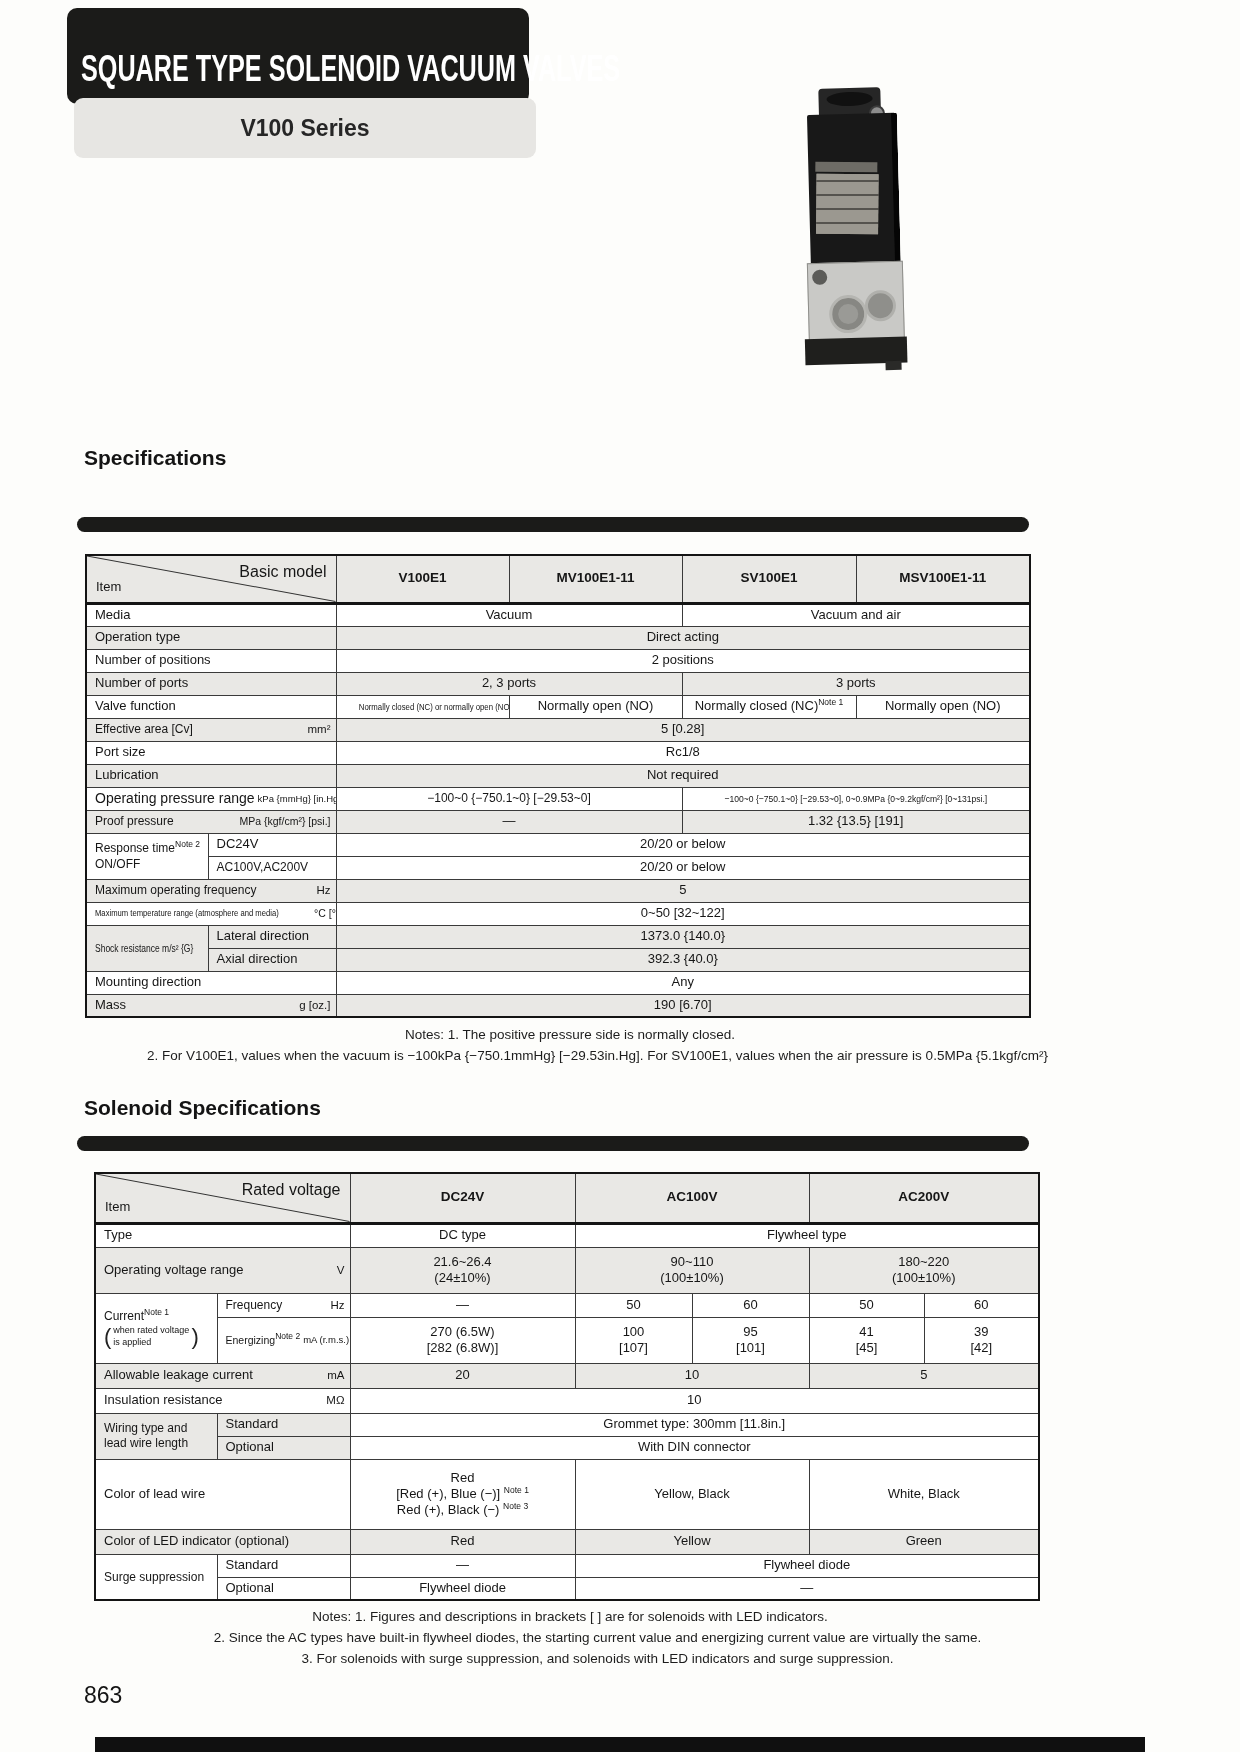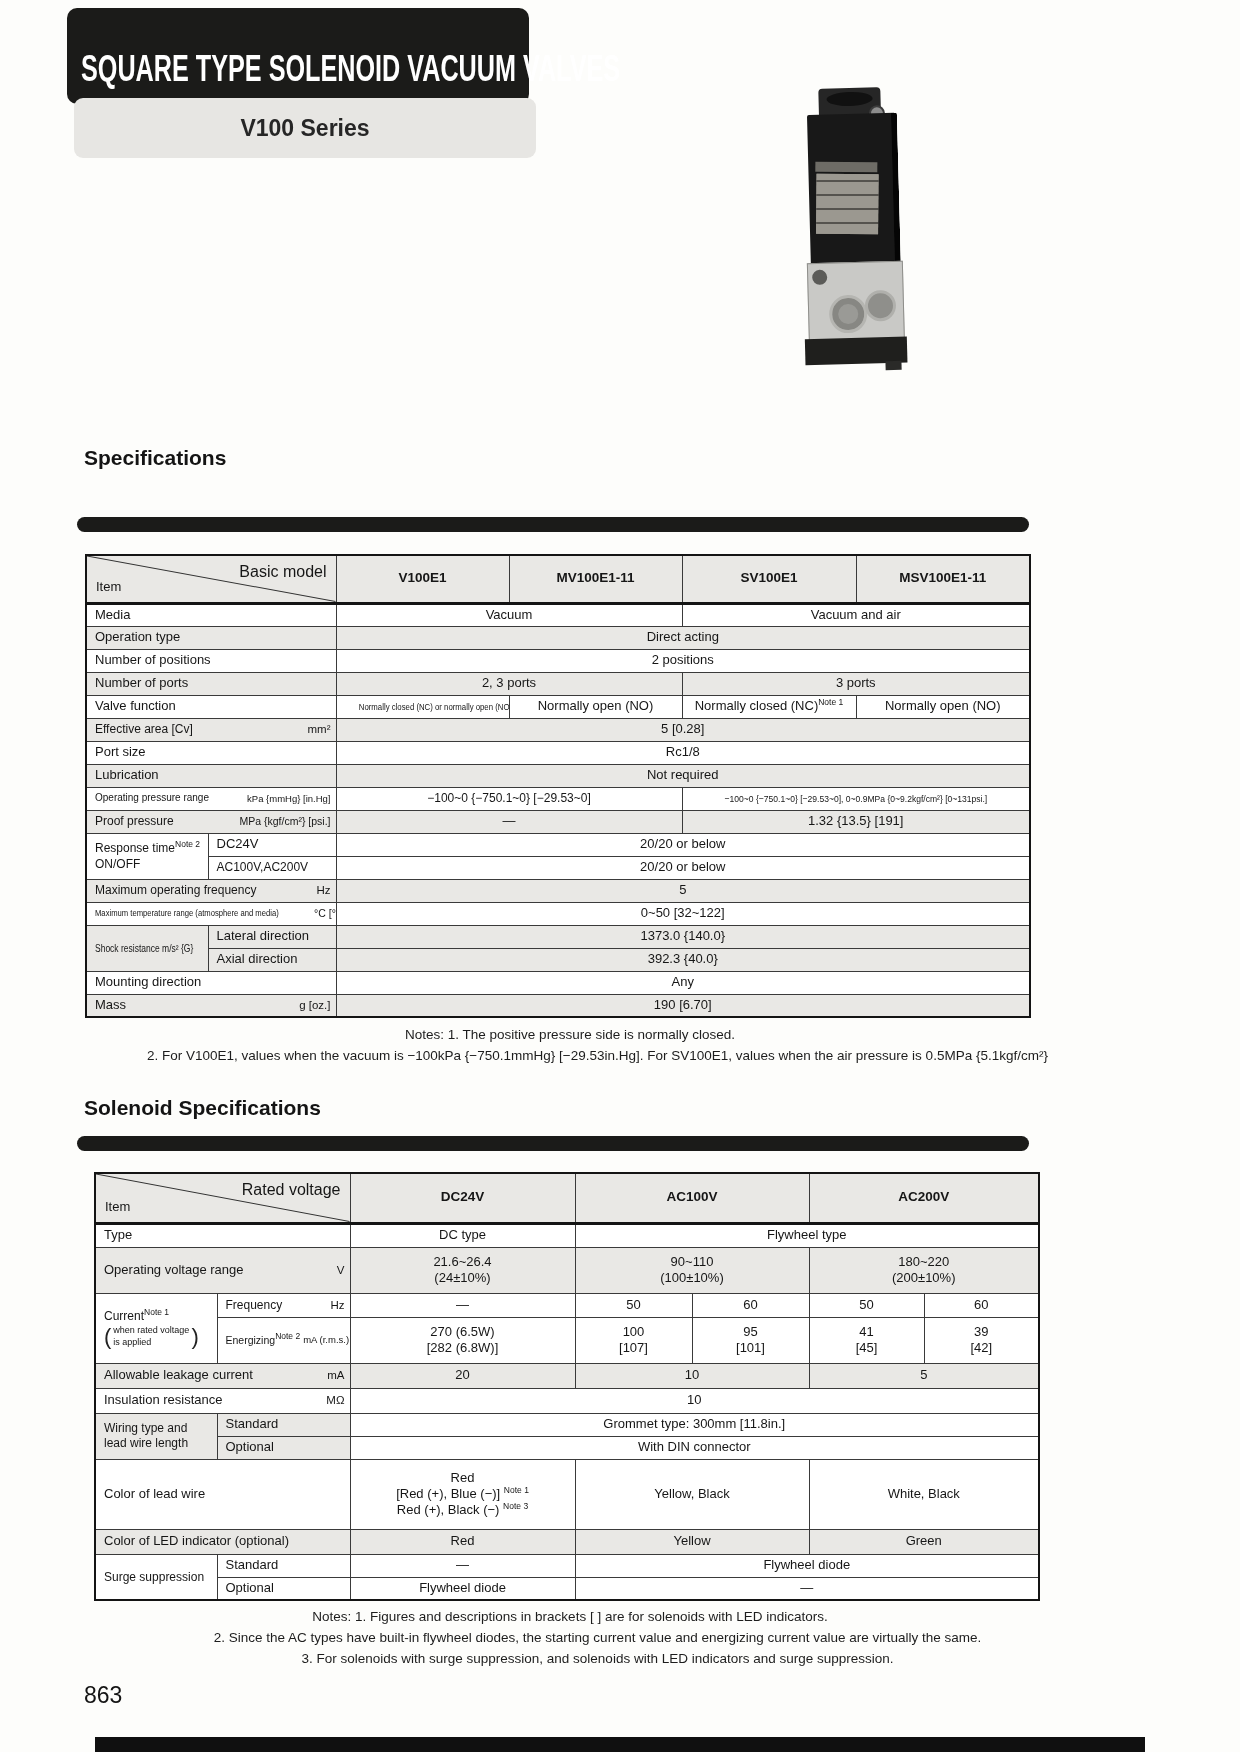--- a/index.html
+++ b/index.html
@@ -45,21 +45,21 @@
   tr.hd td { border-bottom:3px solid #141414; font-weight:bold; font-size:13.5px; }
   td.lbl { text-align:left; padding-left:8px; }
   tr.g td, td.g { background:#e9e8e5; }
   td.w { background:#ffffff; }
   #t1 tr { height:23px; } #t1 tr.hd { height:48px; }
 
   .flexu { display:flex; justify-content:space-between; align-items:center; gap:3px; }
   .unit  { font-size:11.5px; white-space:nowrap; }
   .unit9 { font-size:9.5px; white-space:nowrap; }
   .f12   { font-size:12px; white-space:nowrap; }
-  .f115  { font-size:10px; white-space:nowrap; }
+  .f115  { font-size:14px; white-space:nowrap; }
   .f105  { font-size:10.5px; white-space:nowrap; }
   .pre   { white-space:pre-line; }
   .condA { display:inline-block; white-space:nowrap; font-size:9.5px; transform:scaleX(0.82); transform-origin:center; }
   .condB { display:inline-block; white-space:nowrap; font-size:9.5px; transform:scaleX(0.90); transform-origin:center; }
   .condL { display:inline-block; white-space:nowrap; font-size:9px;  transform:scaleX(0.85); transform-origin:left center; }
   .condS { display:inline-block; white-space:nowrap; font-size:10px; transform:scaleX(0.85); transform-origin:left center; }
   sup.note { font-size:8.5px; vertical-align:super; line-height:0; }
   .lead { line-height:1.6; font-size:12.5px; }
 
   .diag { position:relative; padding:0; }
@@ -293,21 +293,21 @@
         <div class="flexu">
               <span>Operating voltage range</span>
               <span class="unit">V</span>
             </div>
       </td>
       <td class="pre">21.6~26.4
 (24±10%)</td>
       <td colspan="2" class="pre">90~110
 (100±10%)</td>
       <td colspan="2" class="pre">180~220
-(200±10%)</td>
+(100±10%)</td>
     </tr>
     <tr style="height:24px;">
       <td class="lbl" rowspan="2">
         <div><span class="f12">Current</span><sup class="note">Note 1</sup></div>
         <div class="paren">
           <span class="bigp">(</span>
           <span class="ptxt pre">when rated voltage
 is applied</span>
           <span class="bigp">)</span>
         </div>

